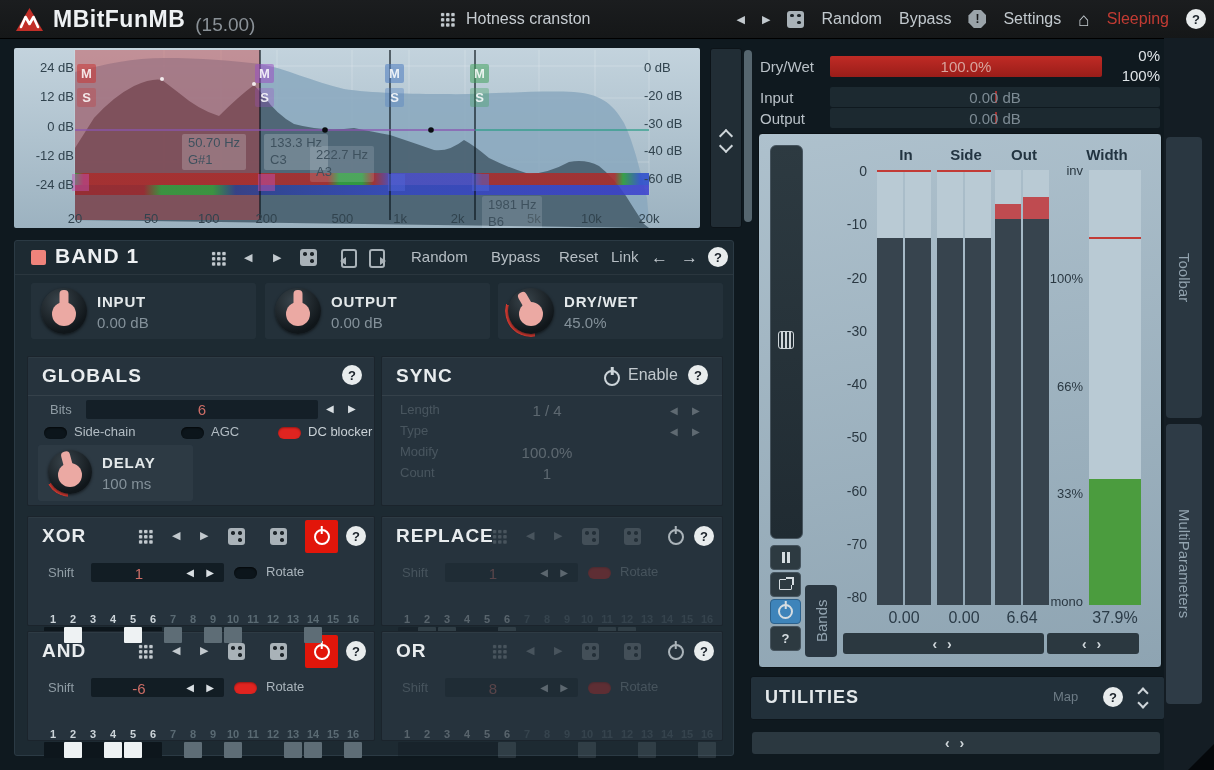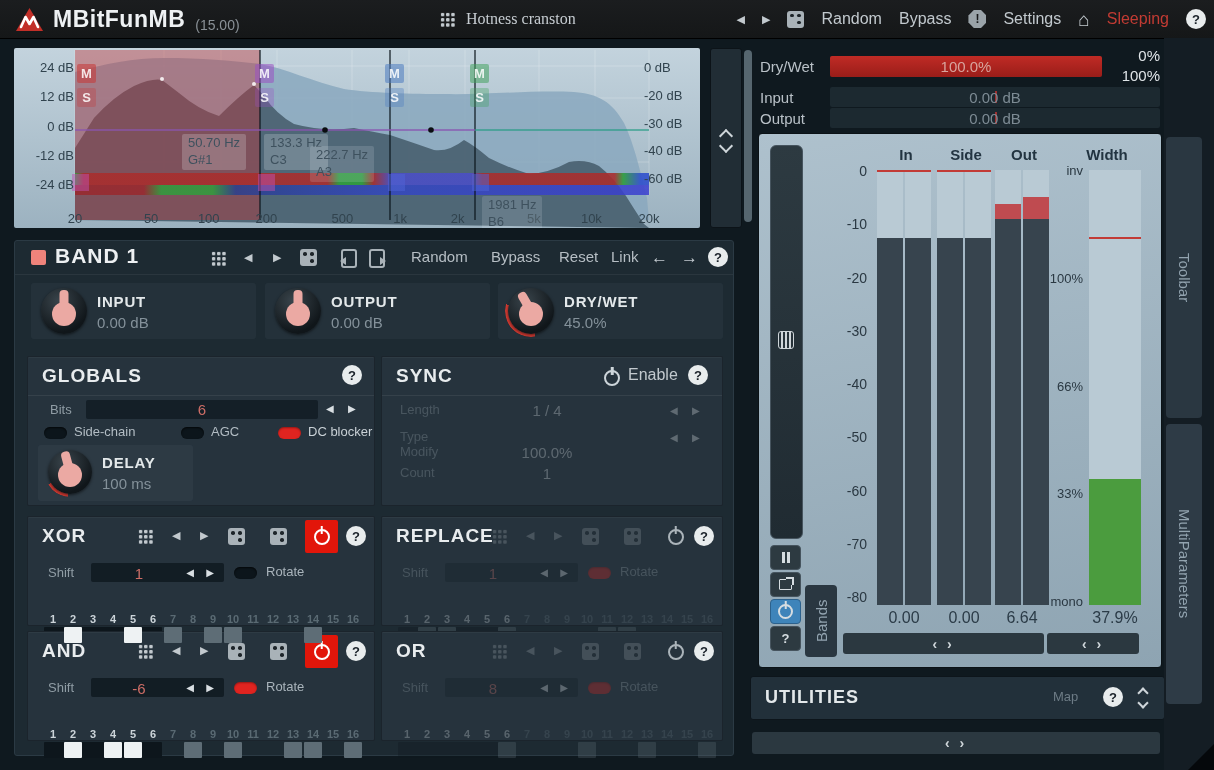--- a/index.html
+++ b/index.html
@@ -2,23 +2,23 @@
 <html><head>
 <meta charset="utf-8">
 <style>
   html,body{margin:0;padding:0;background:#070b0e;}
   body{font-family:"Liberation Sans",sans-serif;-webkit-font-smoothing:antialiased;}
   #app{position:relative;width:1214px;height:770px;background:#0f191f;overflow:hidden;}
   
   #titlebar{position:absolute;left:0;top:0;width:1214px;height:38px;background:linear-gradient(#1b1d1f,#151718);border-bottom:1px solid #000;}
   .tb-left{position:absolute;left:16px;top:0;height:38px;display:flex;align-items:center;gap:10px;}
   .app-name{font-size:23px;font-weight:bold;color:#eef1f3;letter-spacing:.5px;}
-  .app-version{font-size:14px;color:#8a9197;margin-top:11px;}
+  .app-version{font-size:19px;color:#8a9197;margin-top:11px;}
   .tb-preset{position:absolute;left:440px;top:0;height:38px;display:flex;align-items:center;gap:11px;}
-  .preset-name{font-size:16px;color:#c6ccd1;font-family:Liberation Serif, serif;}
+  .preset-name{font-size:16px;color:#c6ccd1;}
   .tb-right{position:absolute;right:8px;top:0;height:38px;display:flex;align-items:center;gap:17px;}
   .tb-label{font-size:16px;color:#c2c9ce;}
   .tb-label.red{color:#c23b33;}
   .harrow{color:#c2c9ce;font-size:11px;line-height:1;}
   .icon-grid{width:15px;height:15px;background-image:radial-gradient(circle,#c2c9ce 1.7px,transparent 2.1px);background-size:5.2px 5.2px;}
   .icon-dice{width:17px;height:17px;background:#a9b2b8;border-radius:3px;position:relative;}
   .icon-dice::after{content:"";position:absolute;width:3.5px;height:3.5px;border-radius:50%;background:#1d2429;left:3px;top:3px;box-shadow:7px 7px 0 #1d2429,7px 0 0 #1d2429;}
   .help-circle{width:20px;height:20px;border-radius:50%;background:#e8eced;color:#182028;font-weight:bold;font-size:13px;display:flex;align-items:center;justify-content:center;}
   .warn-icon{width:18px;height:18px;background:#9aa3a9;color:#16181a;font-weight:bold;font-size:12px;display:flex;align-items:center;justify-content:center;clip-path:polygon(30% 0,70% 0,100% 30%,100% 70%,70% 100%,30% 100%,0 70%,0 30%);}
   .home-icon{font-size:19px;color:#c2c9ce;line-height:1;}
@@ -380,21 +380,21 @@
       <span class="tb-label" style="position:absolute;left:246px;top:9px;">Enable</span>
       <span class="help-circle" style="position:absolute;left:306px;top:8px;">?</span>
       <div class="p-divider"></div>
       <div class="sync-body">
         <div class="sync-row" style="top:5px;">
           <span class="dim-label" style="position:absolute;left:18px;">Length</span>
           <span class="sync-val">1 / 4</span>
           <span class="sarrow" style="left:288px;top:3px;">◀</span>
           <span class="sarrow" style="left:310px;top:3px;">▶</span>
         </div>
-        <div class="sync-row" style="top:32px;">
+        <div class="sync-row" style="top:26px;">
           <span class="dim-label" style="position:absolute;left:18px;">Type</span>
           <span class="sarrow" style="left:288px;top:3px;">◀</span>
           <span class="sarrow" style="left:310px;top:3px;">▶</span>
         </div>
         <div class="sync-row" style="top:47px;">
           <span class="dim-label" style="position:absolute;left:18px;">Modify</span>
           <span class="sync-val">100.0%</span>
         </div>
         <div class="sync-row" style="top:68px;">
           <span class="dim-label" style="position:absolute;left:18px;">Count</span>

